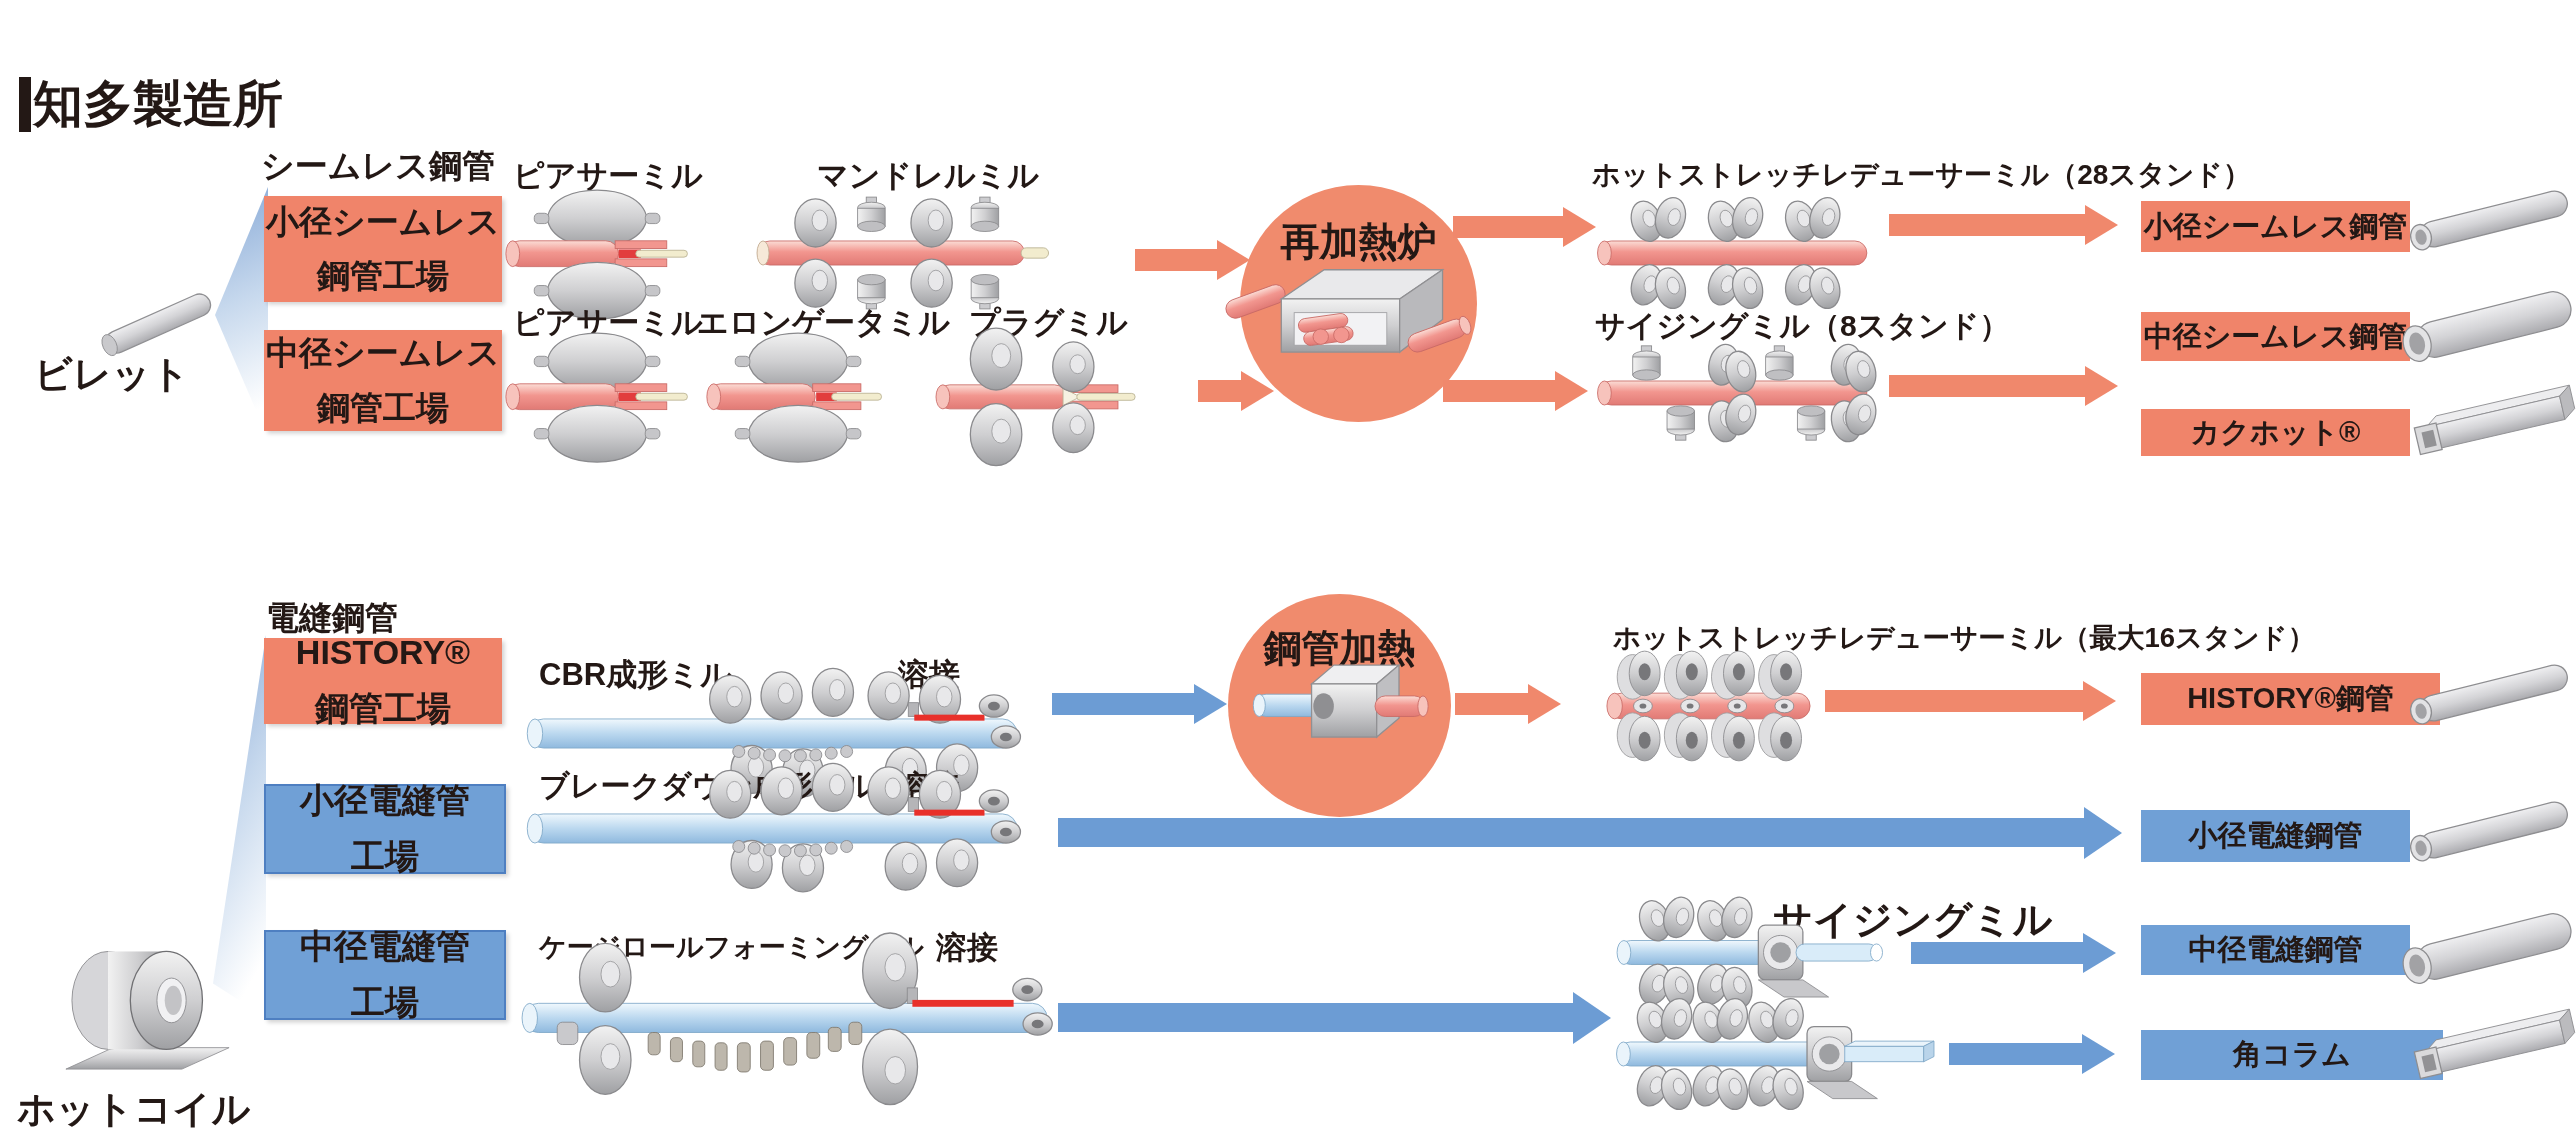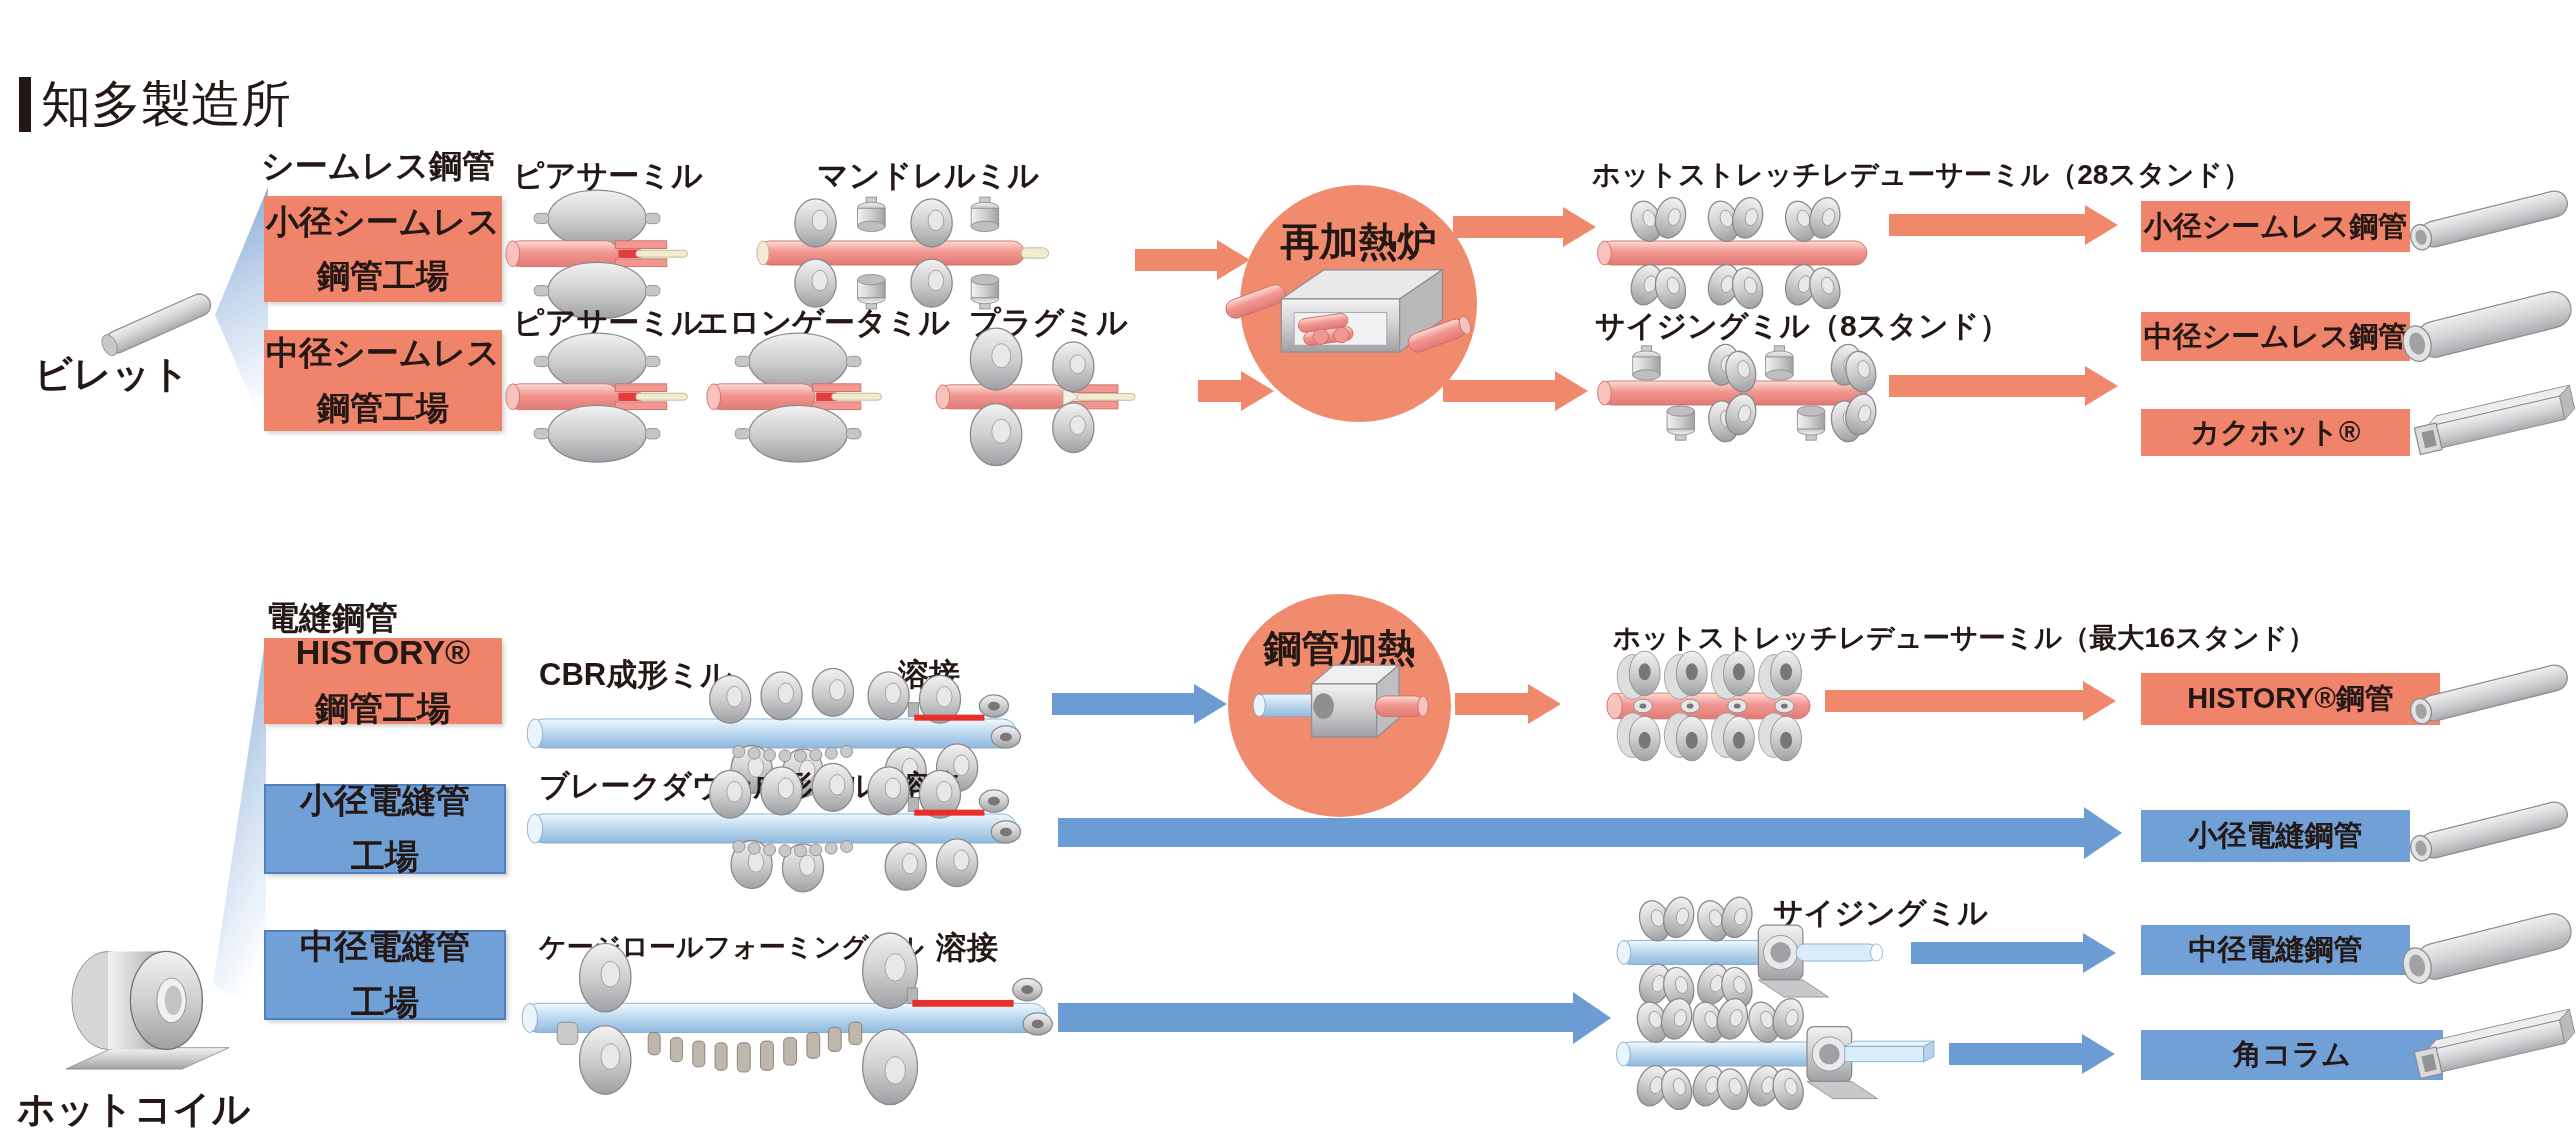--- a/index.html
+++ b/index.html
@@ -1,22 +1,22 @@
 <!DOCTYPE html>
 <html style="font-size:13.7px"><head>
 <meta charset="utf-8">
 <style>
   html,body{margin:0;padding:0;background:#fff;}
   #canvas{
     position:relative;width:2576px;height:1140px;background:#fff;overflow:hidden;
     font-family:"Liberation Sans","DejaVu Sans",sans-serif;color:#231815;
   }
   .lbl{position:absolute;font-weight:700;white-space:nowrap;color:#231815;}
-  .title{position:absolute;left:19px;top:43px;font-size:50px;font-weight:400;
-         border-left:12px solid #231815;padding-left:10px;line-height:1.1;}
+  .title{position:absolute;left:19px;top:43px;font-size:50px;font-weight:700;
+         border-left:12px solid #231815;padding-left:2px;line-height:1.1;}
   .fbox{position:absolute;display:flex;flex-direction:column;justify-content:center;align-items:center;
         font-weight:700;text-align:center;font-size:33px;line-height:1.28;color:#231815;gap:12px;}
   .salmon-box{background:#F0846A;box-shadow:3.4px 3.4px 4.3px rgba(0,0,0,.18);}
   .blue-box{background:#70A0D6;border:2.6px solid #4E7FC1;box-shadow:3.4px 3.4px 4.3px rgba(0,0,0,.18);}
   .obox{position:absolute;display:flex;align-items:center;justify-content:center;
         font-weight:700;font-size:29px;color:#231815;margin-left:11px;}
   .obox.salmon{background:#F0846A;}
   .obox.blue{background:#70A0D6;}
   .arrow{position:absolute;height:22px;background:#F0886C;}
   .arrow::after{content:"";position:absolute;left:100%;top:50%;transform:translateY(-50%);
@@ -487,21 +487,21 @@
     <ellipse cx="432" cy="142" rx="32" ry="44" fill="url(#gMetal)" stroke="#8A8A8D" stroke-width="1.5"></ellipse>
     <ellipse cx="438" cy="146" rx="12" ry="16" fill="#E8E8EA" stroke="#9A9A9D"></ellipse>
     <rect x="452" y="50" width="12" height="18" fill="#B5B5B8" stroke="#8A8A8D"></rect>
     <rect x="458" y="64" width="118" height="8" fill="#E8302A"></rect>
     <use href="#cup" transform="translate(592,52)"></use>
     <use href="#cup" transform="translate(604,92)"></use>
   </svg>
 
   <div class="arrow blue thick" style="left:1058px;top:1003px;width:515px"></div>
 
-  <div class="lbl" style="left:1773px;top:893px;font-size:30px">サイジングミル</div>
+  <div class="lbl" style="left:1773px;top:893px;font-size:39px">サイジングミル</div>
   <svg class="ill" style="left:1614px;top:884px" width="275" height="137" viewBox="0 0 320 160">
     <rect x="5" y="66" width="205" height="28" rx="14" fill="url(#gBlueT)" stroke="#7FA8C8"></rect>
     <ellipse cx="11" cy="80" rx="8" ry="14" fill="#EAF4FB" stroke="#7FA8C8"></ellipse>
     <use href="#hsrC" transform="translate(62,80)"></use>
     <use href="#hsrC" transform="translate(130,80)"></use>
     <rect x="168" y="48" width="52" height="64" rx="8" fill="url(#gMetal)" stroke="#8A8A8D" stroke-width="1.5"></rect>
     <polygon points="168,112 220,112 250,132 198,132" fill="#C8C8CB" stroke="#8A8A8D"></polygon>
     <circle cx="194" cy="80" r="20" fill="#E9E9EB" stroke="#8A8A8D"></circle>
     <circle cx="194" cy="80" r="12" fill="#9FA0A3"></circle>
     <rect x="212" y="70" width="95" height="20" rx="10" fill="#D9ECF9" stroke="#7FA8C8"></rect>

